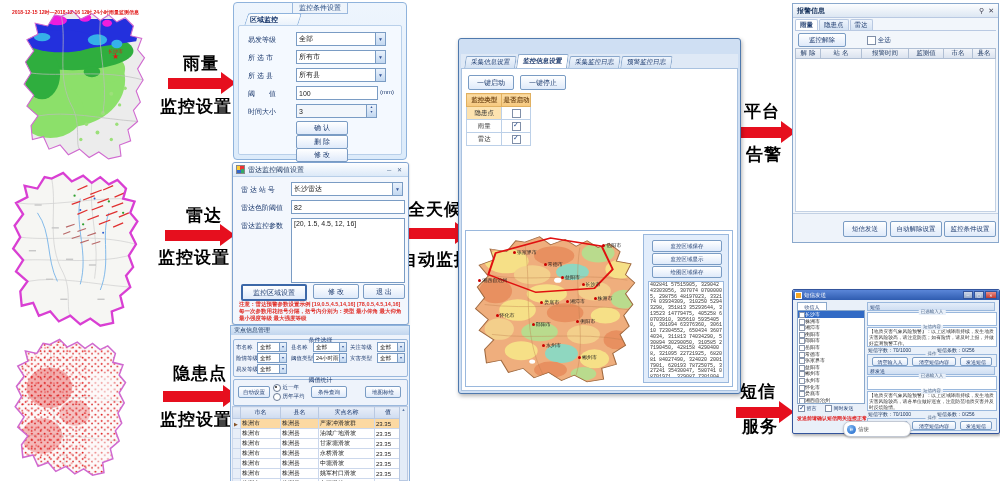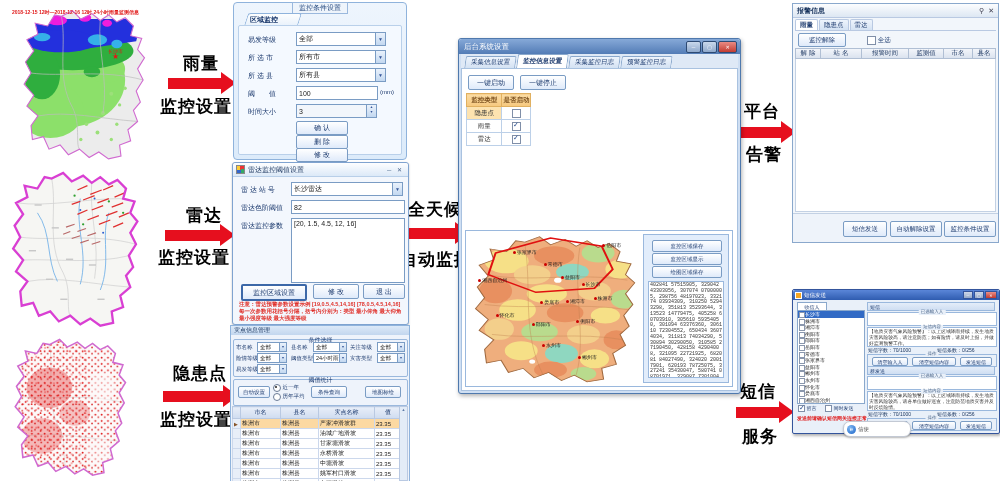--- a/index.html
+++ b/index.html
@@ -318,21 +318,21 @@
     <div class="shaft"></div>
     <div class="head"></div>
   </div>
 <span class="flowtxt" style="left:746px;top:143px">告警</span>
 
 <span class="flowtxt" style="left:740px;top:380px">短信</span>
 <div class="arrow" style="left:736px;top:401px;width:58px;height:22px">
     <div class="shaft"></div>
     <div class="head"></div>
   </div>
-<span class="flowtxt" style="left:742px;top:425px">服务</span>
+<span class="flowtxt" style="left:742px;top:415px">服务</span>
 
 <div class="abs" id="d1">
   <div class="cap">监控条件设置</div>
   <div class="tab"></div>
   <span class="tabtx">区域监控</span>
   <div class="body"></div>
   <span class="lbl" style="left:14px;top:32px">易发等级</span>
   <div class="sel" style="left:62px;top:29px;width:88px;height:12px">
     <span class="tx">全部</span>
     <span class="dd">▼</span>
@@ -495,28 +495,20 @@
           <td>株洲县</td>
           <td>九江滑坡</td>
           <td>23.35</td>
         </tr>
     </tbody>
   </table>
   <div class="sbar"><span>▲</span></div>
 </div>
 
 <div class="abs" id="bd">
-  <div class="tbar">
-    <span>后台系统设置</span>
-    <span class="wbtns">
-      <span class="wb">─</span>
-      <span class="wb">▢</span>
-      <span class="wb close">✕</span>
-    </span>
-  </div>
   <div class="tabs">
     <span class="tb">采集信息设置</span>
     <span class="tb on">监控信息设置</span>
     <span class="tb">采集监控日志</span>
     <span class="tb">预警监控日志</span>
   </div>
   <div class="client">
     <div class="b1" style="left:6px;top:6px;width:44px;height:13px">一键启动</div>
     <div class="b1" style="left:58px;top:6px;width:44px;height:13px">一键停止</div>
     <table class="otbl">

